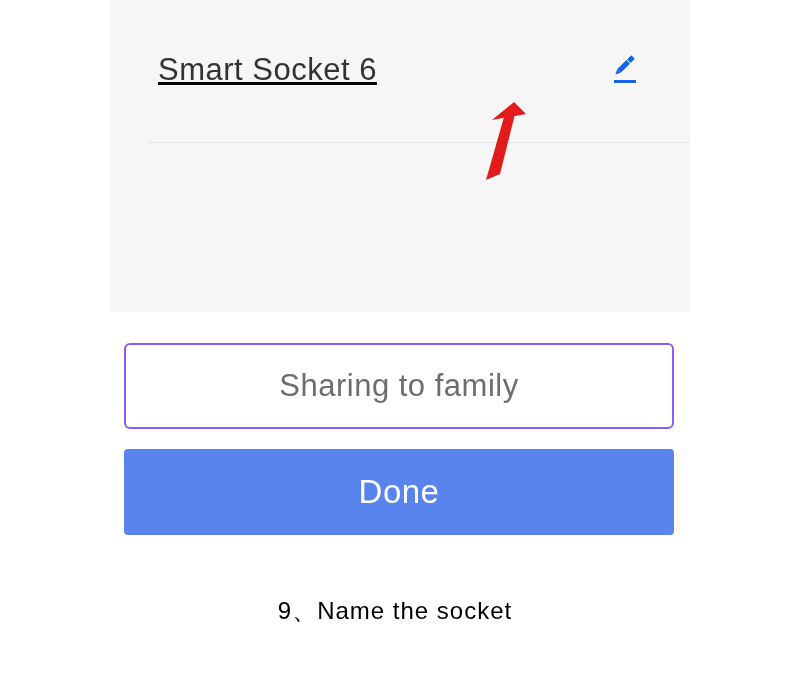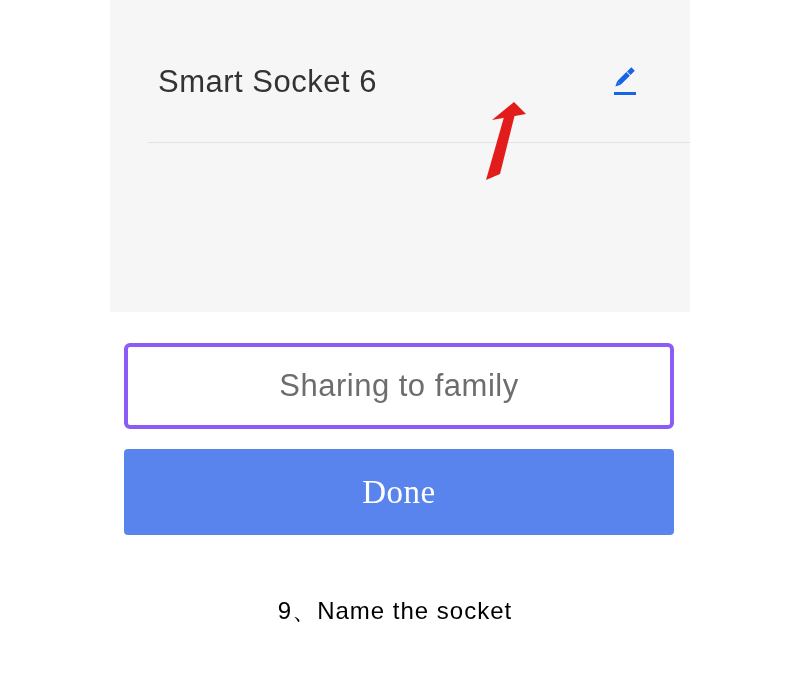--- a/index.html
+++ b/index.html
@@ -22,22 +22,23 @@
       height: 312px;
       background: #f6f6f7;
     }
     .name-row {
       position: absolute;
       left: 48px;
       top: 52px;
       right: 48px;
       height: 48px;
       display: flex;
-      align-items: flex-end;
+      align-items: flex-start;
       justify-content: space-between;
+      text-decoration: underline;
     }
     .device-name {
       font-size: 31px;
       color: #333333;
       font-weight: 400;
       letter-spacing: 0.5px;
     }
     .edit-btn {
       width: 36px;
       height: 36px;
@@ -62,21 +63,21 @@
       height: 82px;
       pointer-events: none;
     }
     .share-button {
       position: absolute;
       left: 124px;
       top: 343px;
       width: 550px;
       height: 86px;
       background: #ffffff;
-      border: 4px solid #8b5cf6;
+      border: 2px solid #8b5cf6;
       border-radius: 6px;
       display: flex;
       align-items: center;
       justify-content: center;
       font-size: 31px;
       color: #6d6d6d;
       cursor: pointer;
       letter-spacing: 0.5px;
     }
     .done-button {
@@ -88,21 +89,20 @@
       background: #5a84ed;
       border: none;
       border-radius: 4px;
       display: flex;
       align-items: center;
       justify-content: center;
       font-size: 33px;
       color: #ffffff;
       cursor: pointer;
       letter-spacing: 0.5px;
-      font-family: Liberation Serif, serif;
     }
     .caption {
       position: absolute;
       left: 0;
       right: 0;
       top: 595px;
       text-align: center;
       font-size: 24px;
       color: #000000;
       letter-spacing: 1px;

